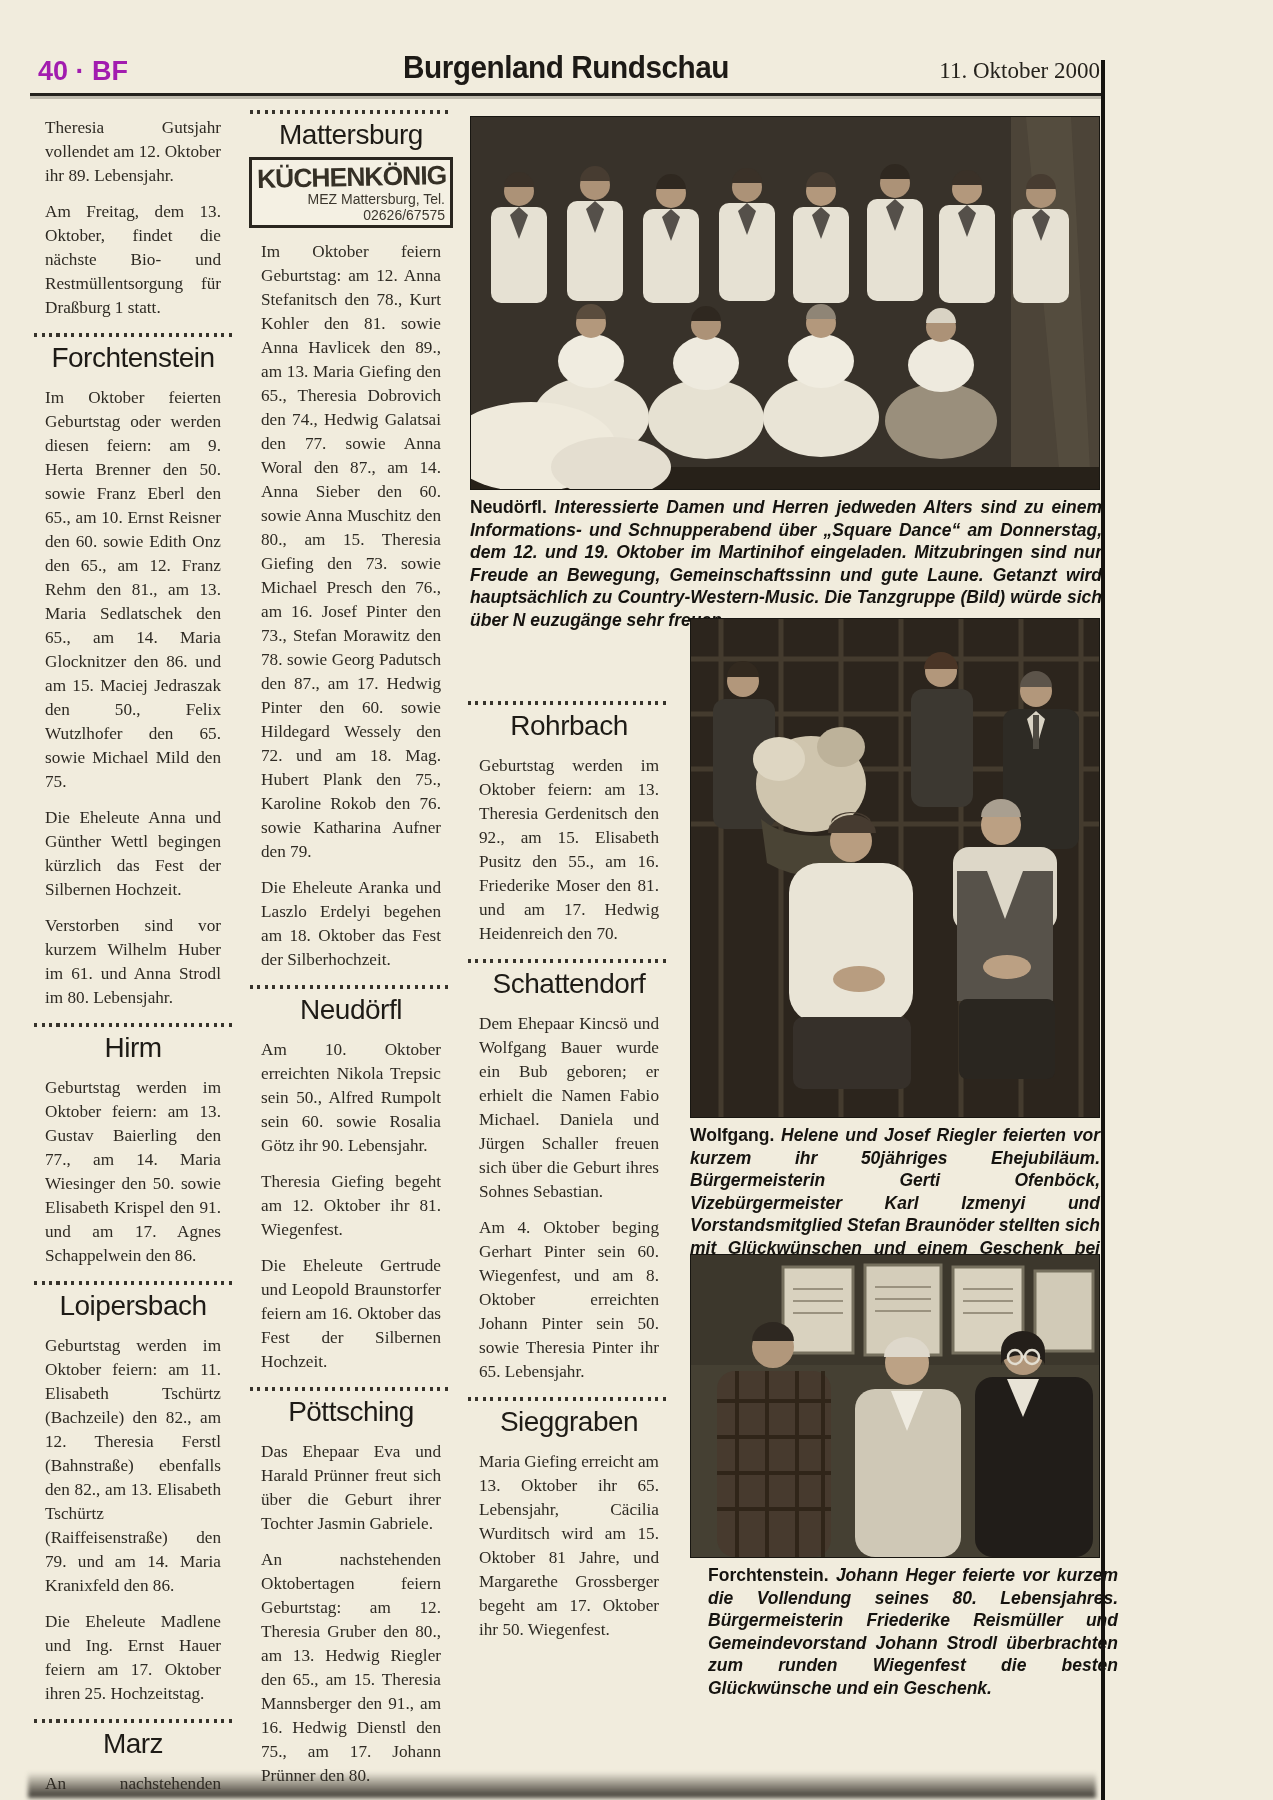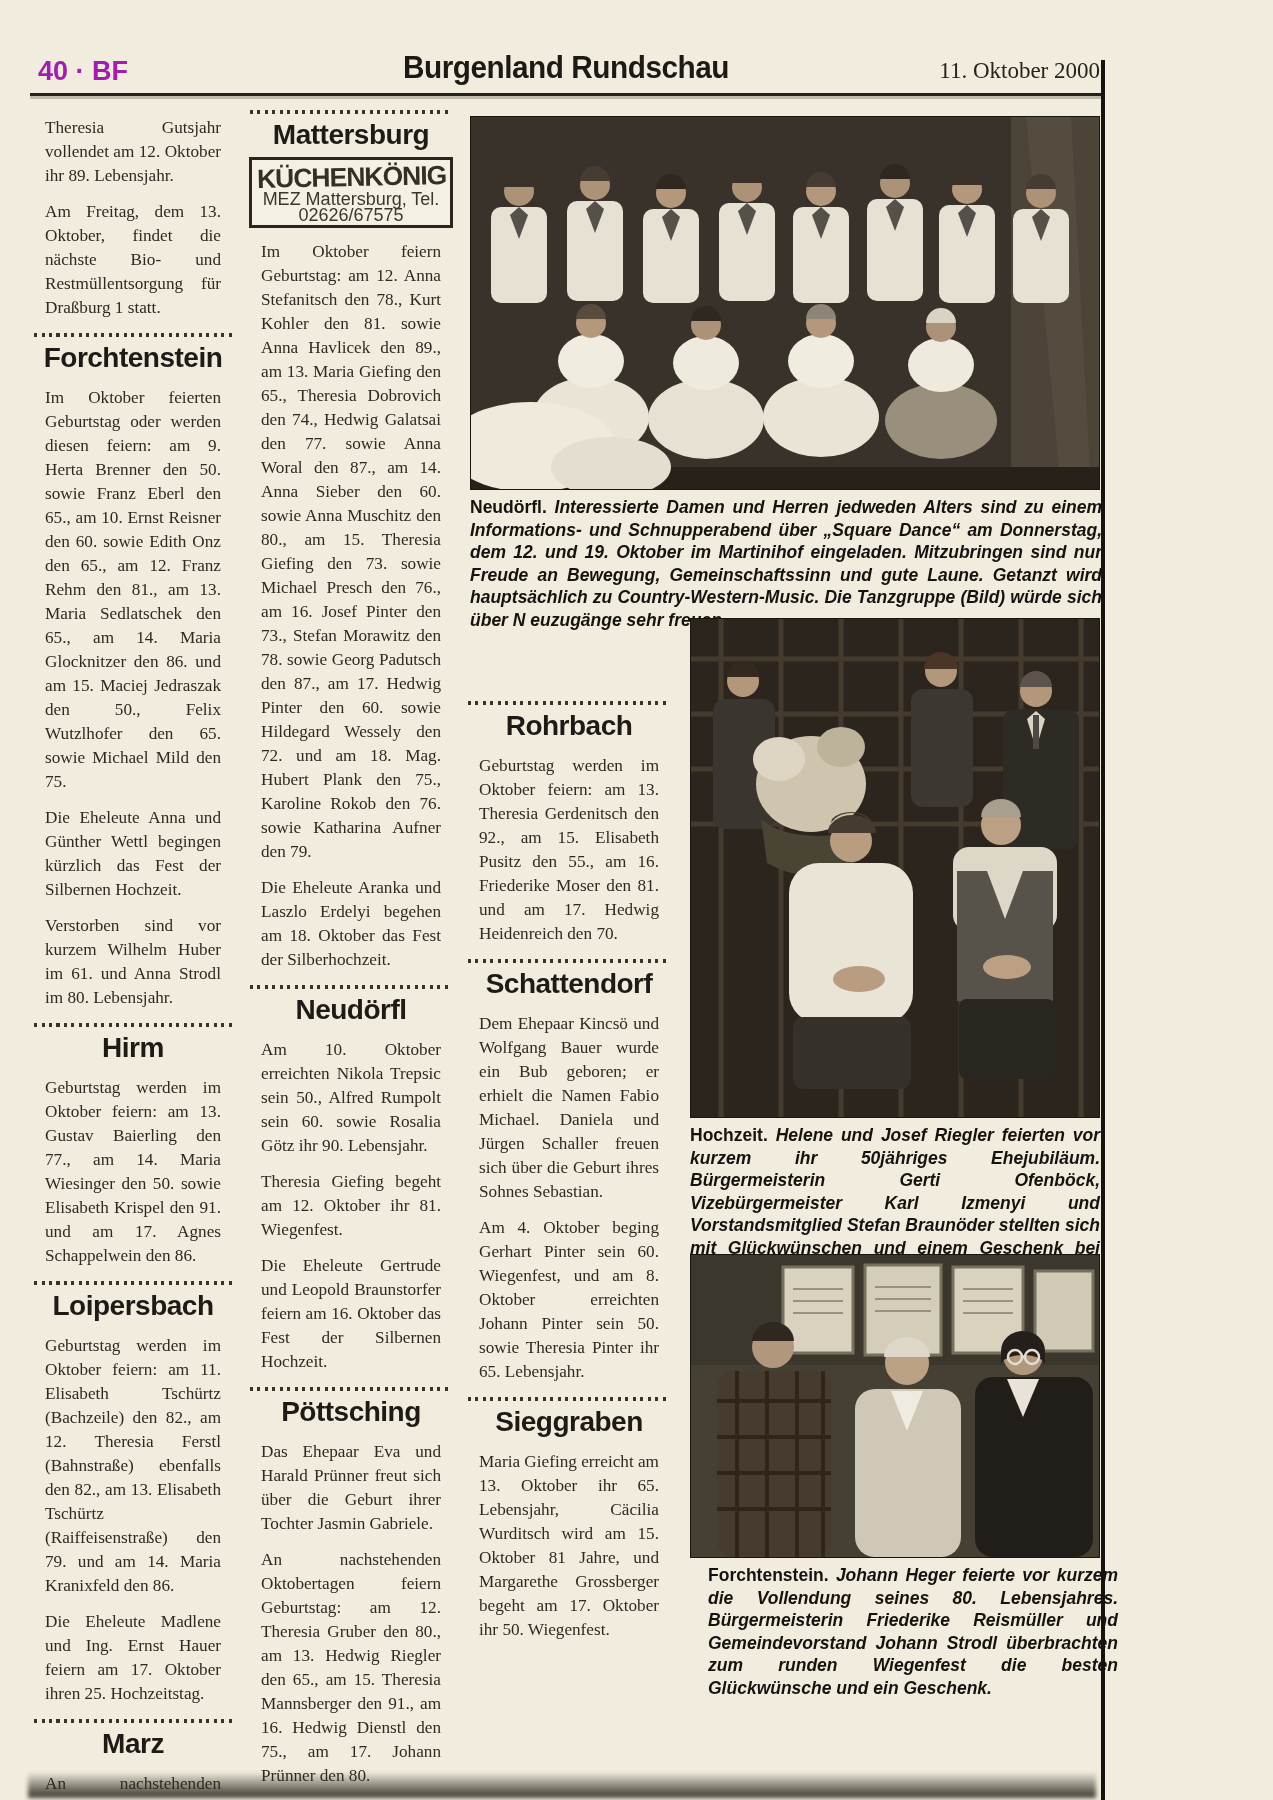--- a/index.html
+++ b/index.html
@@ -16,25 +16,25 @@
   .header-rule{position:absolute;left:30px;top:93px;width:1072px;height:3px;background:#23211c;box-shadow:0 3px 0 rgba(35,33,28,.25);}
   
   .edge-line{position:absolute;left:1101px;top:60px;width:4px;height:1740px;background:#15130f;}
   .bottom-smudge{position:absolute;left:28px;top:1772px;width:1068px;height:26px;
     background:linear-gradient(180deg,rgba(60,55,46,0) 0%,rgba(52,48,40,.55) 55%,rgba(38,35,29,.9) 100%);
     filter:blur(2px);}
   
   .col{position:absolute;text-align:justify;font-size:17.2px;line-height:24px;hyphens:auto;-webkit-hyphens:auto;}
   .col p{margin:12px;}
   .dots{height:4px;margin:13px 1px 5px;background:repeating-linear-gradient(90deg,#37332b 0 3px,transparent 3px 7.5px);}
-  .sec-title{font-family:"Liberation Sans",sans-serif;font-weight:bold;font-size:28px;line-height:32px;text-align:center;margin:0 0 5px;color:#1e1b16;letter-spacing:-0.5px;}
+  .sec-title{font-family:"Liberation Sans",sans-serif;font-weight:normal;font-size:28px;line-height:32px;text-align:center;margin:0 0 5px;color:#1e1b16;letter-spacing:-0.5px;}
   
   .ad-box{border:3px solid #2a261f;background:#f4f0e3;margin:6px 0 10px;padding:3px 5px 2px;text-align:center;}
   .ad-logo{font-family:"Liberation Sans",sans-serif;font-weight:bold;font-size:26.5px;line-height:28px;color:#353026;letter-spacing:-1px;transform:rotate(-1.2deg);}
-  .ad-sub{font-family:"Liberation Sans",sans-serif;font-size:18px;line-height:16px;color:#3c372e;text-align:center;}
+  .ad-sub{font-family:"Liberation Sans",sans-serif;font-size:14px;line-height:16px;color:#3c372e;text-align:right;}
   
   .photo{position:absolute;border:1px solid #181611;overflow:hidden;}
   .photo svg{display:block;}
   
   .caption{position:absolute;font-family:"Liberation Sans",sans-serif;font-size:17.5px;line-height:22.5px;font-style:italic;font-weight:bold;text-align:justify;color:#15130f;}
   .caption .lead{font-style:normal;}
 </style>
 </head>
 <body>
 
@@ -251,21 +251,21 @@
     <rect x="262" y="228" width="104" height="84" rx="16" fill="#ddd7c8"></rect>
     <path d="M266,252 h96 v130 h-96 Z" fill="#57524a"></path>
     <polygon points="314,252 296,252 314,300 332,252" fill="#ddd7c8"></polygon>
     <rect x="268" y="380" width="96" height="80" rx="8" fill="#2a2620"></rect>
 
     <ellipse cx="168" cy="360" rx="26" ry="13" fill="#b89d80"></ellipse>
     <ellipse cx="316" cy="348" rx="24" ry="12" fill="#bba083"></ellipse>
   </svg>
 </div>
 <div class="caption" style="left:690px;top:1124px;width:410px;">
-  <span class="lead">Hochzeit.</span><span> Helene und Josef Riegler feierten vor kurzem ihr 50jähriges Ehejubiläum. Bürgermeisterin Gerti Ofenböck, Vizebürgermeister Karl Izmenyi und Vorstandsmitglied Stefan Braunöder stellten sich mit Glückwünschen und einem Geschenk bei den Goldhochzeitern ein.</span>
+  <span class="lead">Wolfgang.</span><span> Helene und Josef Riegler feierten vor kurzem ihr 50jähriges Ehejubiläum. Bürgermeisterin Gerti Ofenböck, Vizebürgermeister Karl Izmenyi und Vorstandsmitglied Stefan Braunöder stellten sich mit Glückwünschen und einem Geschenk bei den Goldhochzeitern ein.</span>
 </div>
 
 <div class="photo" style="left:690px;top:1254px;width:408px;height:302px;">
   <svg width="408" height="302" viewBox="0 0 408 302">
     <rect width="408" height="302" fill="#454033"></rect>
     <rect width="408" height="110" fill="#3c372c"></rect>
 
     <g stroke="#76705e" stroke-width="3">
       <rect x="92" y="12" width="70" height="86" fill="#d9d2bf"></rect>
       <rect x="174" y="10" width="76" height="90" fill="#d4cdba"></rect>

